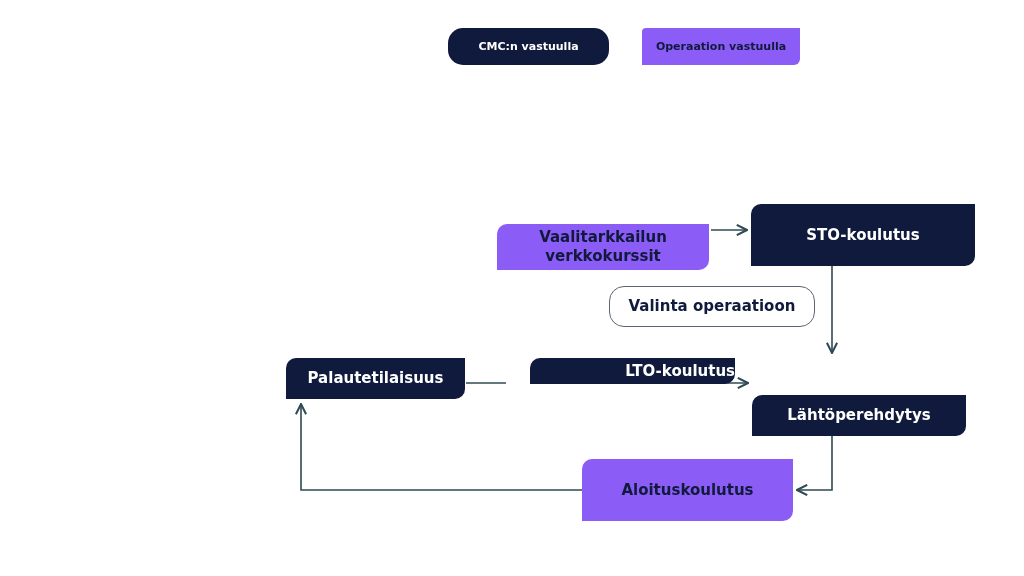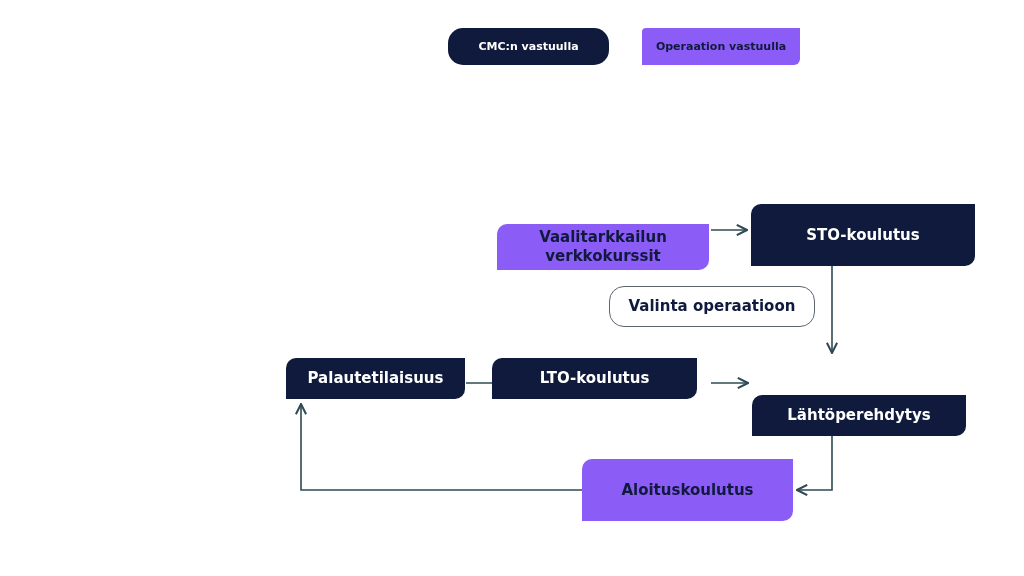--- a/index.html
+++ b/index.html
@@ -51,21 +51,21 @@
 </div>
 <div class="box dark node" style="left:751px; top:204px; width:224px; height:62px;text-align:right;">
   <span>STO-koulutus</span>
 </div>
 <div class="box outline node" style="left:609px; top:286px; width:206px; height:41px;">
   <span>Valinta operaatioon</span>
 </div>
 <div class="box dark node" style="left:286px; top:358px; width:179px; height:41px;">
   <span>Palautetilaisuus</span>
 </div>
-<div class="box dark node" style="left:492px; top:358px; width:205px; height:41px;">
+<div class="box dark node" style="left:530px; top:358px; width:205px; height:26px;justify-content:flex-end;">
   <span>LTO-koulutus</span>
 </div>
 <div class="box dark node" style="left:752px; top:358px; width:214px; height:41px;margin-top:37px;">
   <span>Lähtöperehdytys</span>
 </div>
 <div class="box light node" style="left:582px; top:459px; width:211px; height:62px;">
   <span>Aloituskoulutus</span>
 </div>
 
 </body></html>

